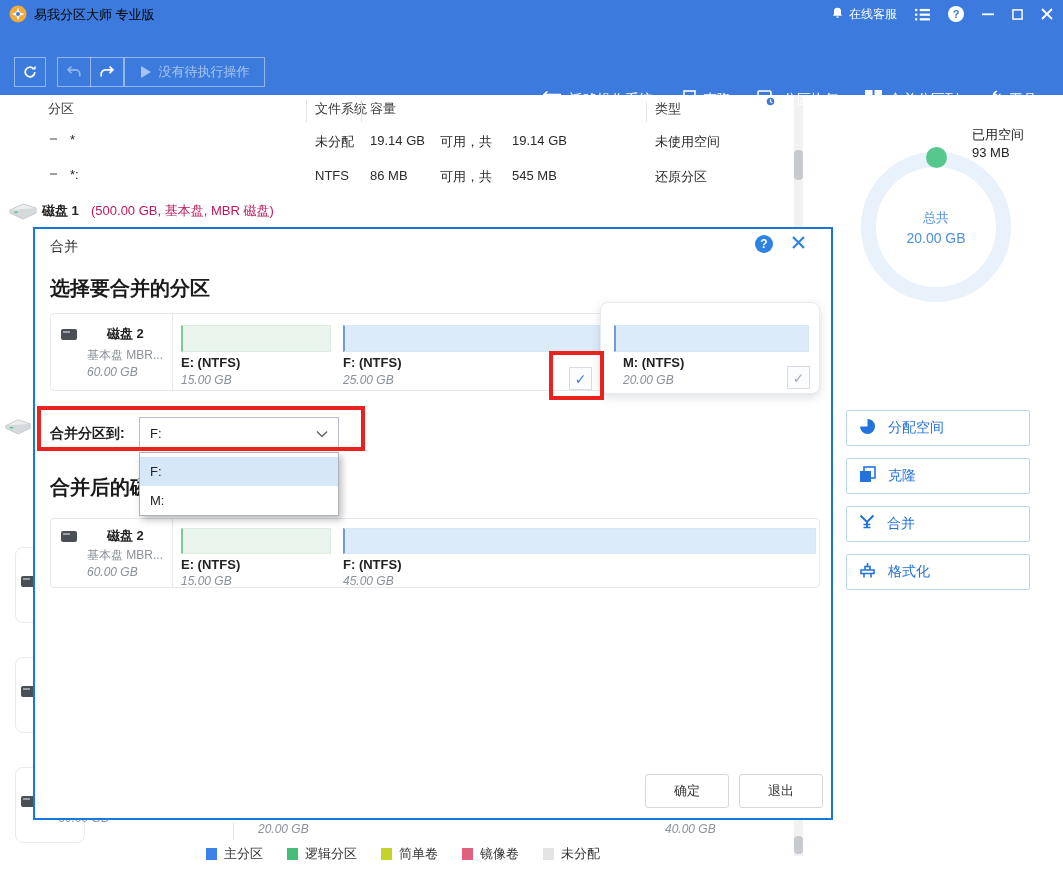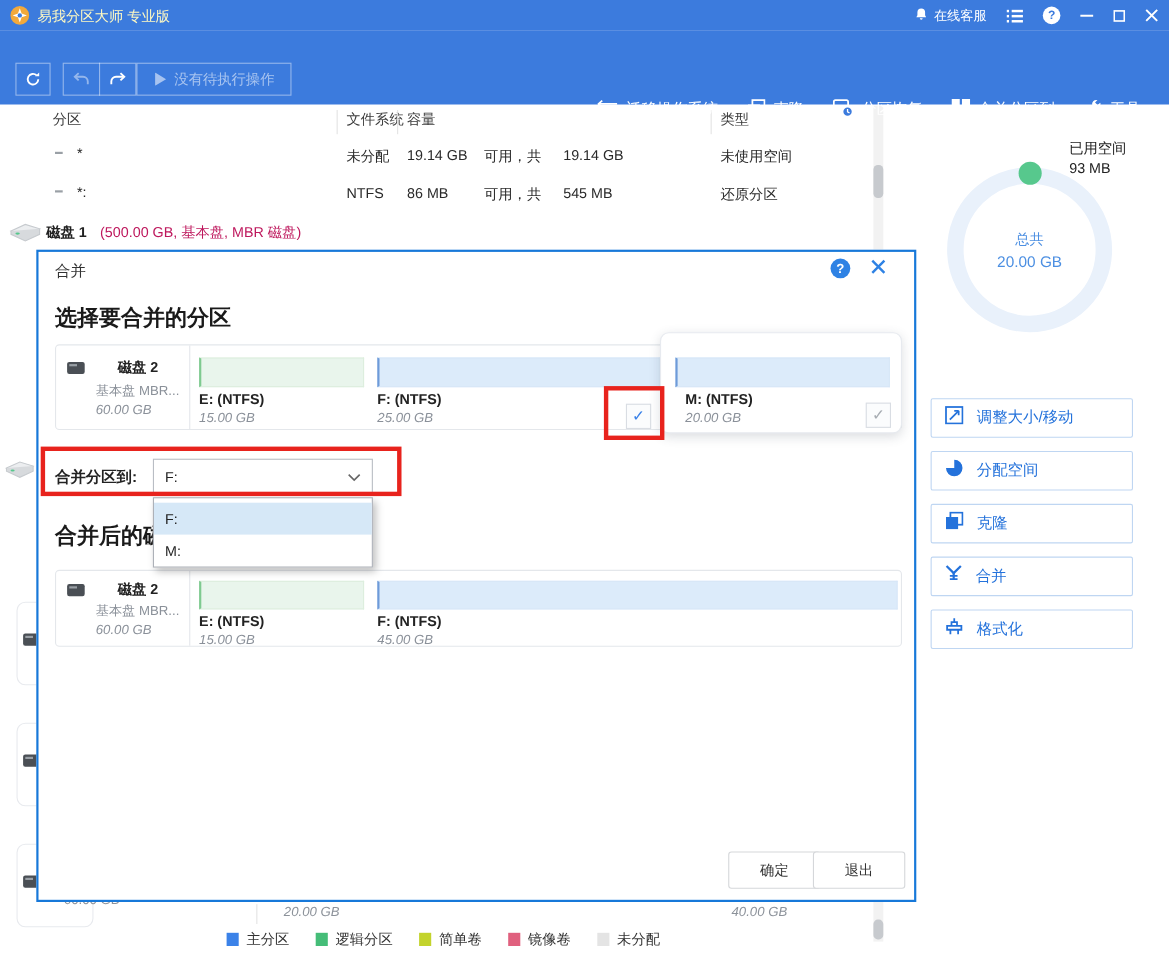--- a/index.html
+++ b/index.html
@@ -4,21 +4,21 @@
 <style>
   * { margin:0; padding:0; box-sizing:border-box; }
   html,body { width:1063px; height:875px; }
   body { font-family:"Liberation Sans","DejaVu Sans",sans-serif; background:#fff; overflow:hidden; }
   #app { position:relative; width:1063px; height:875px; background:#fff; overflow:hidden; }
   .abs { position:absolute; }
 
   
   .titlebar { left:0; top:0; width:1063px; height:28px; background:#3c7bdd; color:#fff; z-index:5; }
   .toolbar  { left:0; top:28px; width:1063px; height:67px; background:#3c7bdd; z-index:5; }
-  .app-title { left:34px; top:6px; font-size:13px; color:#fef9c3; }
+  .app-title { left:34px; top:6px; font-size:13px; color:#000000; }
   .tb-right { right:10px; top:4px; display:flex; align-items:center; gap:18px; height:20px; }
   .tb-right .itm { display:flex; align-items:center; gap:5px; color:#fff; font-size:12px; cursor:default; }
   .tbtn { border:1px solid rgba(255,255,255,.45); height:30px; display:flex; align-items:center; justify-content:center; }
   .grp-sep { width:1px; background:rgba(255,255,255,.45); height:30px; }
   .pending { color:rgba(255,255,255,.55); font-size:13px; gap:8px; padding:0 14px; }
   .actions { right:8px; top:85px; display:flex; align-items:center; gap:26px; top:57px; height:30px; }
   .action { display:flex; align-items:center; gap:7px; color:#fff; font-size:14px; cursor:pointer; }
 
   
   .col-head { top:100px; font-size:13px; color:#3a3a3a; }
@@ -304,28 +304,20 @@
   </div>
 
   <span class="abs use-lbl" style="left:972px;top:126px;">已用空间</span>
   <span class="abs use-lbl" style="left:972px;top:145px;">93 MB</span>
   <div class="abs donut">
     <span class="t1">总共</span>
     <span class="t2">20.00 GB</span>
   </div>
   <span class="abs donut-dot"></span>
 
-  <div class="abs side-btn" style="top:362px;">
-    <span><svg width="17" height="17" viewBox="0 0 17 17">
-          <rect x="1" y="1" width="15" height="15" fill="none" stroke="#2472db" stroke-width="1.6"></rect>
-          <path d="M4.5 12.5 12.5 4.5" stroke="#2472db" stroke-width="1.6"></path>
-          <path d="M12.5 4.5v4M12.5 4.5h-4" stroke="#2472db" stroke-width="1.6" fill="none"></path>
-        </svg></span>
-    <span class="lbl">调整大小/移动</span>
-  </div>
   <div class="abs side-btn" style="top:410px;">
     <span><svg width="17" height="17" viewBox="0 0 17 17">
           <path d="M8.5 8.5V1a7.5 7.5 0 1 1-7.5 7.5z" fill="#2472db"></path>
           <path d="M10.5 1.3A7.5 7.5 0 0 1 15.7 6.5l-5.2 1z" fill="#2472db" opacity=".45"></path>
         </svg></span>
     <span class="lbl">分配空间</span>
   </div>
   <div class="abs side-btn" style="top:458px;">
     <span><svg width="17" height="17" viewBox="0 0 17 17">
           <rect x="5" y="1" width="11" height="11" fill="none" stroke="#2472db" stroke-width="1.6"></rect>
@@ -421,20 +413,20 @@
         <span class="abs plabel" style="left:0;top:38px;">E: (NTFS)</span>
         <span class="abs psize" style="left:0;top:55px;">15.00 GB</span>
       </div>
       <div class="abs" style="left:292px;top:0;width:475px;height:70px;">
         <div class="abs pbar bar-blue" style="left:0;top:9px;width:473px;height:26px;"></div>
         <span class="abs plabel" style="left:0;top:38px;">F: (NTFS)</span>
         <span class="abs psize" style="left:0;top:55px;">45.00 GB</span>
       </div>
     </div>
 
-    <button class="abs dlg-btn" style="left:610px;top:545px;margin-left:17px;">确定</button>
+    <button class="abs dlg-btn" style="left:610px;top:545px;">确定</button>
     <button class="abs dlg-btn" style="left:704px;top:545px;">退出</button>
   </div>
 
   <div class="abs red-rect" style="left:549px;top:351px;width:55px;height:49px;"></div>
   <div class="abs red-rect" style="left:37px;top:406px;width:328px;height:45px;"></div>
 
 </div>
 
 </body></html>

